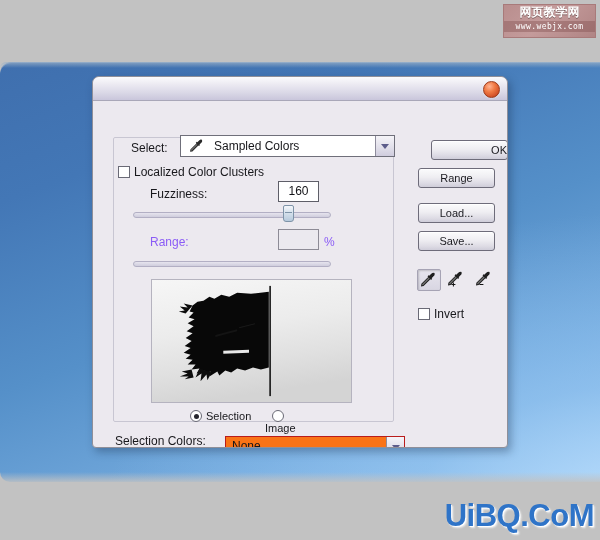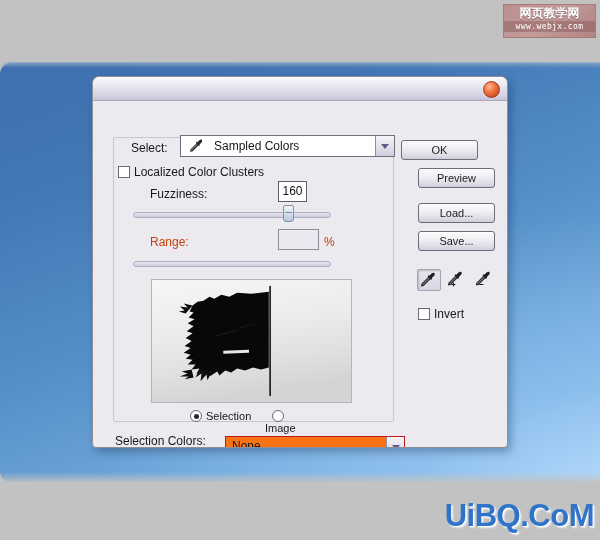--- a/index.html
+++ b/index.html
@@ -52,21 +52,21 @@
     width: 91px;
     height: 32px;
     background: linear-gradient(135deg, #b98e8e 0%, #c49b9b 45%, #b08484 100%);
     border: 1px solid #a87a7a;
     overflow: hidden;
     text-align: center;
     z-index: 50;
   }
   #watermark-top .wm-cn {
     display: block;
-    font-family: Liberation Serif, serif;
+    font-family: Liberation Mono, monospace;
     font-size: 12px;
     font-weight: bold;
     color: #ffffff;
     line-height: 15px;
     letter-spacing: 0px;
     text-shadow: 0 1px 0 rgba(0,0,0,0.35);
     margin-top: 1px;
   }
   #watermark-top .wm-url {
     display: block;
@@ -153,21 +153,21 @@
     border-radius: 2px;
     box-sizing: border-box;
   }
 
   .lbl {
     position: absolute;
     font-size: 12px;
     color: #18181c;
     white-space: nowrap;
   }
-  .lbl.disabled { color: #c2410c; }
+  .lbl.disabled { color: #8b5cf6; }
 
   
   #select-label { left: 38px; top: 40px; }
   #select-combo {
     position: absolute;
     left: 87px;
     top: 34px;
     width: 215px;
     height: 22px;
     background: #ffffff;
@@ -231,21 +231,21 @@
   .cb-label { font-size: 12px; color: #18181c; white-space: nowrap; }
 
   #localized-clusters-row { left: 25px; top: 64px; }
 
   
   #fuzziness-label { left: 57px; top: 86px; }
   #fuzziness-input {
     position: absolute;
     left: 185px;
     top: 80px;
-    width: 29px;
+    width: 41px;
     height: 21px;
     background: #ffffff;
     border: 1px solid #5e5e68;
     box-sizing: border-box;
     font-size: 12px;
     font-family: "Liberation Sans", sans-serif;
     color: #131317;
     text-align: center;
     line-height: 19px;
     cursor: text;
@@ -349,21 +349,21 @@
     border: 1px solid #6e6c7a;
     border-radius: 3px;
     box-sizing: border-box;
     font-size: 11px;
     color: #1b1b20;
     text-align: center;
     line-height: 18px;
     cursor: pointer;
     box-shadow: inset 0 1px 0 rgba(255,255,255,0.9);
   }
-  #btn-ok     { left: 308px; top: 39px; }
+  #btn-ok     { left: 338px; top: 39px; text-align: right; }
   #btn-cancel { left: 325px; top: 67px; }
   #btn-load   { left: 325px; top: 102px; }
   #btn-save   { left: 325px; top: 130px; }
 
   
   .eyedropper-tool {
     position: absolute;
     width: 24px;
     height: 22px;
     box-sizing: border-box;
@@ -498,21 +498,21 @@
     <div class="radio-row" id="radio-selection">
       <span class="rb-circle checked"></span>
       <span class="rb-label">Selection</span>
     </div>
     <div class="radio-row" id="radio-image">
       <span class="rb-circle"></span>
       <span class="rb-label">Image</span>
     </div>
 
     <div class="dlg-button" id="btn-ok">OK</div>
-    <div class="dlg-button" id="btn-cancel">Preview</div>
+    <div class="dlg-button" id="btn-cancel">Range</div>
     <div class="dlg-button" id="btn-save">Save...</div>
     <div class="dlg-button" id="btn-load">Load...</div>
 
     <div class="eyedropper-tool active" id="tool-eyedropper">
       <svg width="19" height="17" viewBox="0 0 19 17">
         <path d="M15.0 1.4c-1.0-1.0-2.5-1.0-3.4 0L9.2 3.8l-.6-.6-1.1 1.1.7.7-6.8 6.8-.4 2.6 2.6-.4 6.8-6.8.7.7 1.1-1.1-.6-.6 2.4-2.4c.9-.9.9-2.4 0-3.4z" fill="#1e1e1e"></path>
         <path d="M2.3 12.0l6.4-6.4 1.0 1.0-6.4 6.4-1.3.3z" fill="#6f6f6f"></path>
       </svg>
     </div>
     <div class="eyedropper-tool" id="tool-eyedropper-plus">

